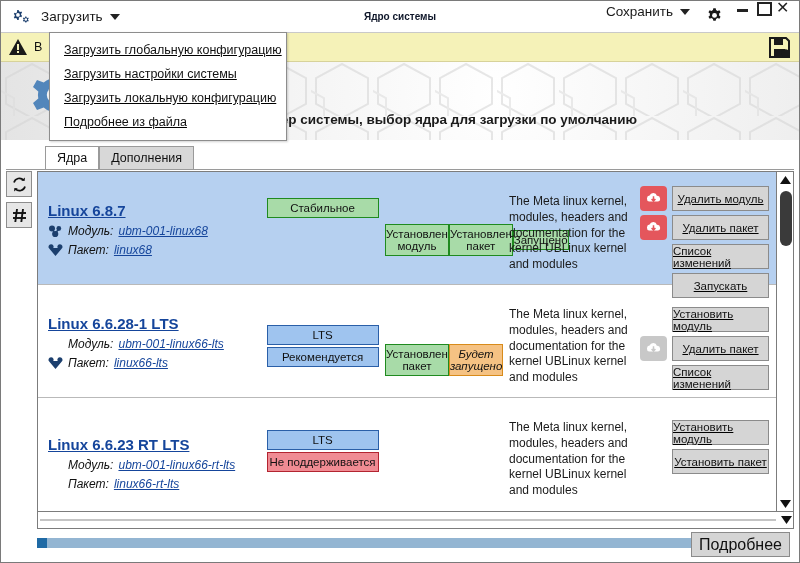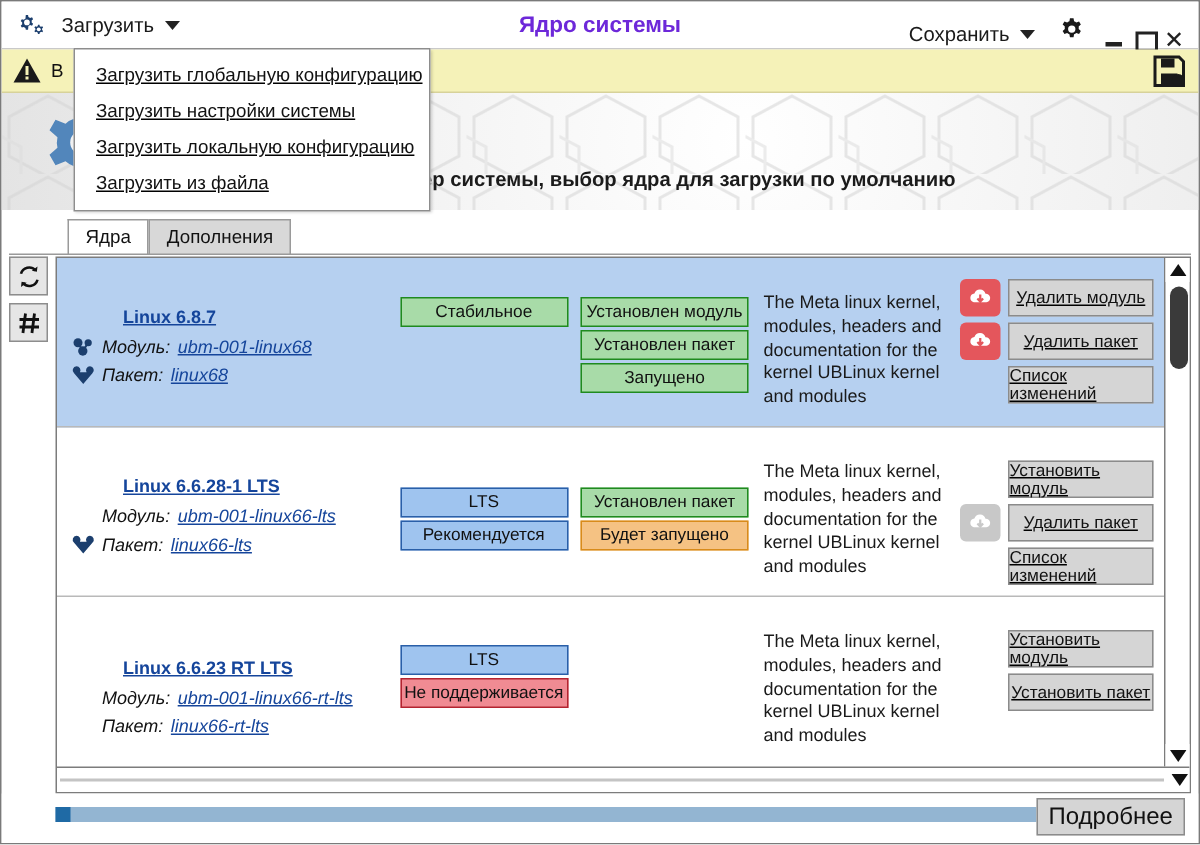--- a/index.html
+++ b/index.html
@@ -32,24 +32,24 @@
   }
   .menu-btn {
     display: flex; align-items: center; gap: 7px;
     font-size: 13.5px; color: #1a1a1a;
     padding: 3px 6px; cursor: default;
     white-space: nowrap;
   }
   .caret { width: 0; height: 0; border-left: 5px solid transparent; border-right: 5px solid transparent; border-top: 6px solid #222; display:inline-block; }
   .tb-title {
     position: absolute; left: 0; right: 0; text-align: center;
-    font-size: 15px; font-weight: bold; color: #6d28d9;
+    font-size: 10px; font-weight: bold; color: #0f172a;
     pointer-events: none;
   }
-  .tb-right { position: absolute; right: 4px; top: 0; height: 32px; display: flex; align-items: flex-end; gap: 4px; }
+  .tb-right { position: absolute; right: 4px; top: 0; height: 32px; display: flex; align-items: flex-start; gap: 4px; }
   .gear-btn { width: 28px; height: 28px; display: flex; align-items: center; justify-content: center; cursor: default; }
   .wbtns { display: flex; align-items: center; gap: 7px; padding: 0 6px 0 4px; }
   .wb { width: 13px; height: 13px; position: relative; cursor: default; }
   .wb-min::after { content:""; position:absolute; left:1px; top:8px; width:11px; height:3px; background:#222; }
   .wb-max::after { content:""; position:absolute; left:1px; top:1px; width:11px; height:10px; border:2px solid #222; }
   .wb-close { font-size: 16px; line-height: 13px; color:#222; font-family:"DejaVu Sans",sans-serif; }
 
   
   .dropdown {
     position: absolute; left: 48px; top: 31px; width: 238px;
@@ -121,38 +121,38 @@
     border: 1px solid #7c7c7c; background: #ffffff; overflow: hidden;
   }
   .listinner { position: absolute; left:0; top:0; width: 739px; height: 340px; overflow: hidden; }
 
   .krow { position: relative; display: flex; height: 113px; border-bottom: 1px solid #b9b9b9; }
   .krow.sel { background: #b6d0f0; }
   .krow:last-child { border-bottom: none; }
 
   .kcol-name { width: 222px; padding: 30px 0 0 10px; position: relative; }
   .kname {
-    font-size: 12px; font-weight: bold; color: #15459b;
-    text-decoration: underline; cursor: default; display: inline-block; margin-left: 34px;
+    font-size: 15px; font-weight: bold; color: #15459b;
+    text-decoration: underline; cursor: default; display: inline-block; margin-left: 0;
   }
   .kline { display: flex; align-items: center; gap: 5px; margin-top: 2px; height: 17px; }
   .kicon { width: 15px; height: 15px; display: flex; align-items: center; justify-content: center; flex: 0 0 15px; }
   .klabel { font-size: 12px; font-style: italic; color: #111; white-space: nowrap; }
   .klink { font-size: 12px; font-style: italic; color: #15459b; text-decoration: underline; cursor: default; }
 
   .kcol-badges { width: 125px; padding-top: 26px; display: flex; flex-direction: column; align-items: center; justify-content: flex-start; }
-  .kcol-badges2 { width: 116px; padding-top: 26px; display: flex; flex-direction: column; align-items: center; }
+  .kcol-badges2 { width: 116px; padding-top: 26px; display: flex; flex-direction: row; align-items: center; }
   .badge {
     width: 112px; text-align: center; font-size: 11.5px; color: #111;
     padding: 3px 0; border: 1px solid #333; margin-bottom: 2px;
     cursor: default;
   }
   .badge.b-green { background: #a8dba8; border-color: #1f8a1f; }
   .badge.b-blue  { background: #9fc4ef; border-color: #2a5fa8; }
-  .badge.b-orange{ background: #f5c283; border-color: #d88b1b; }
+  .badge.b-orange{ background: #f5c283; border-color: #d88b1b; font-style: italic; }
   .badge.b-red   { background: #f08b93; border-color: #b32430; }
 
   .kcol-desc { width: 135px; padding: 22px 8px 0 8px; font-size: 12px; color: #1a1a1a; line-height: 1.32; }
 
   .kcol-actions { flex: 1; padding: 14px 8px 0 4px; }
   .actrow { display: flex; align-items: center; gap: 5px; margin-bottom: 4px; height: 25px; text-decoration: underline; }
   .actbadge {
     width: 27px; height: 25px; border-radius: 4px;
     display: flex; align-items: center; justify-content: center; flex: 0 0 27px;
     cursor: default;
@@ -236,21 +236,21 @@
         <div class="wb wb-max"></div>
         <div class="wb wb-close">✕</div>
       </div>
     </div>
   </div>
 
   <div class="dropdown">
     <div class="dd-item">Загрузить глобальную конфигурацию</div>
     <div class="dd-item">Загрузить настройки системы</div>
     <div class="dd-item">Загрузить локальную конфигурацию</div>
-    <div class="dd-item">Загрузить из файла</div>
+    <div class="dd-item">Подробнее из файла</div>
   </div>
 
   <div class="warnbar">
     <div class="warn-left">
       <svg width="20" height="19" viewBox="0 0 20 19">
         <path d="M10 1 L19 17 L1 17 Z" fill="#1a1a1a"></path>
         <rect x="9" y="6" width="2" height="6" fill="#f5f2b8"></rect>
         <rect x="9" y="13" width="2" height="2" fill="#f5f2b8"></rect>
       </svg>
       <span class="warn-text">В</span>
@@ -373,20 +373,21 @@
                 </svg>
             </span>
             <span class="actbtn">Удалить пакет</span>
           </div>
           <div class="actrow">
             <span class="actbadge empty"></span>
             <span class="actbtn">Список изменений</span>
           </div>
           <div class="actrow">
             <span class="actbadge empty"></span>
+            <span class="actbtn">Запускать</span>
           </div>
         </div>
       </div>
 
       <div class="krow">
         <div class="kcol-name">
           <div class="kname">Linux 6.6.28-1 LTS</div>
           <div class="kline">
             <span class="kicon"></span>
             <span class="klabel">Модуль:</span>

